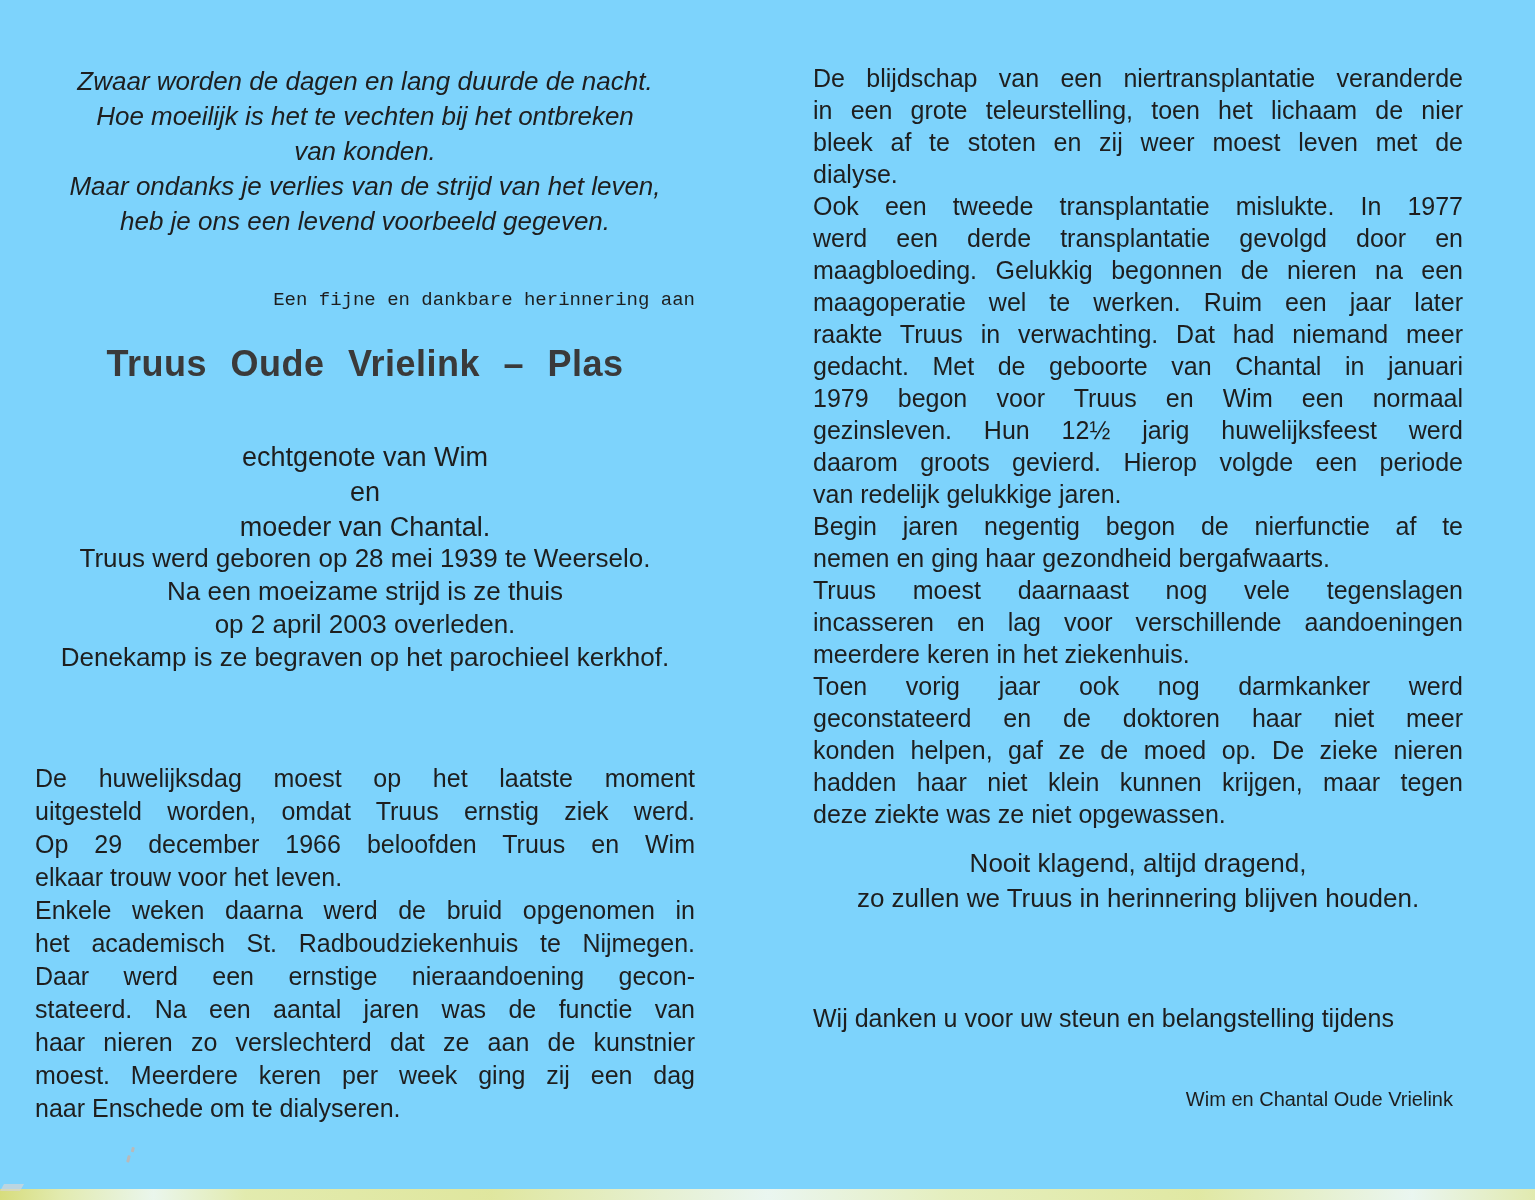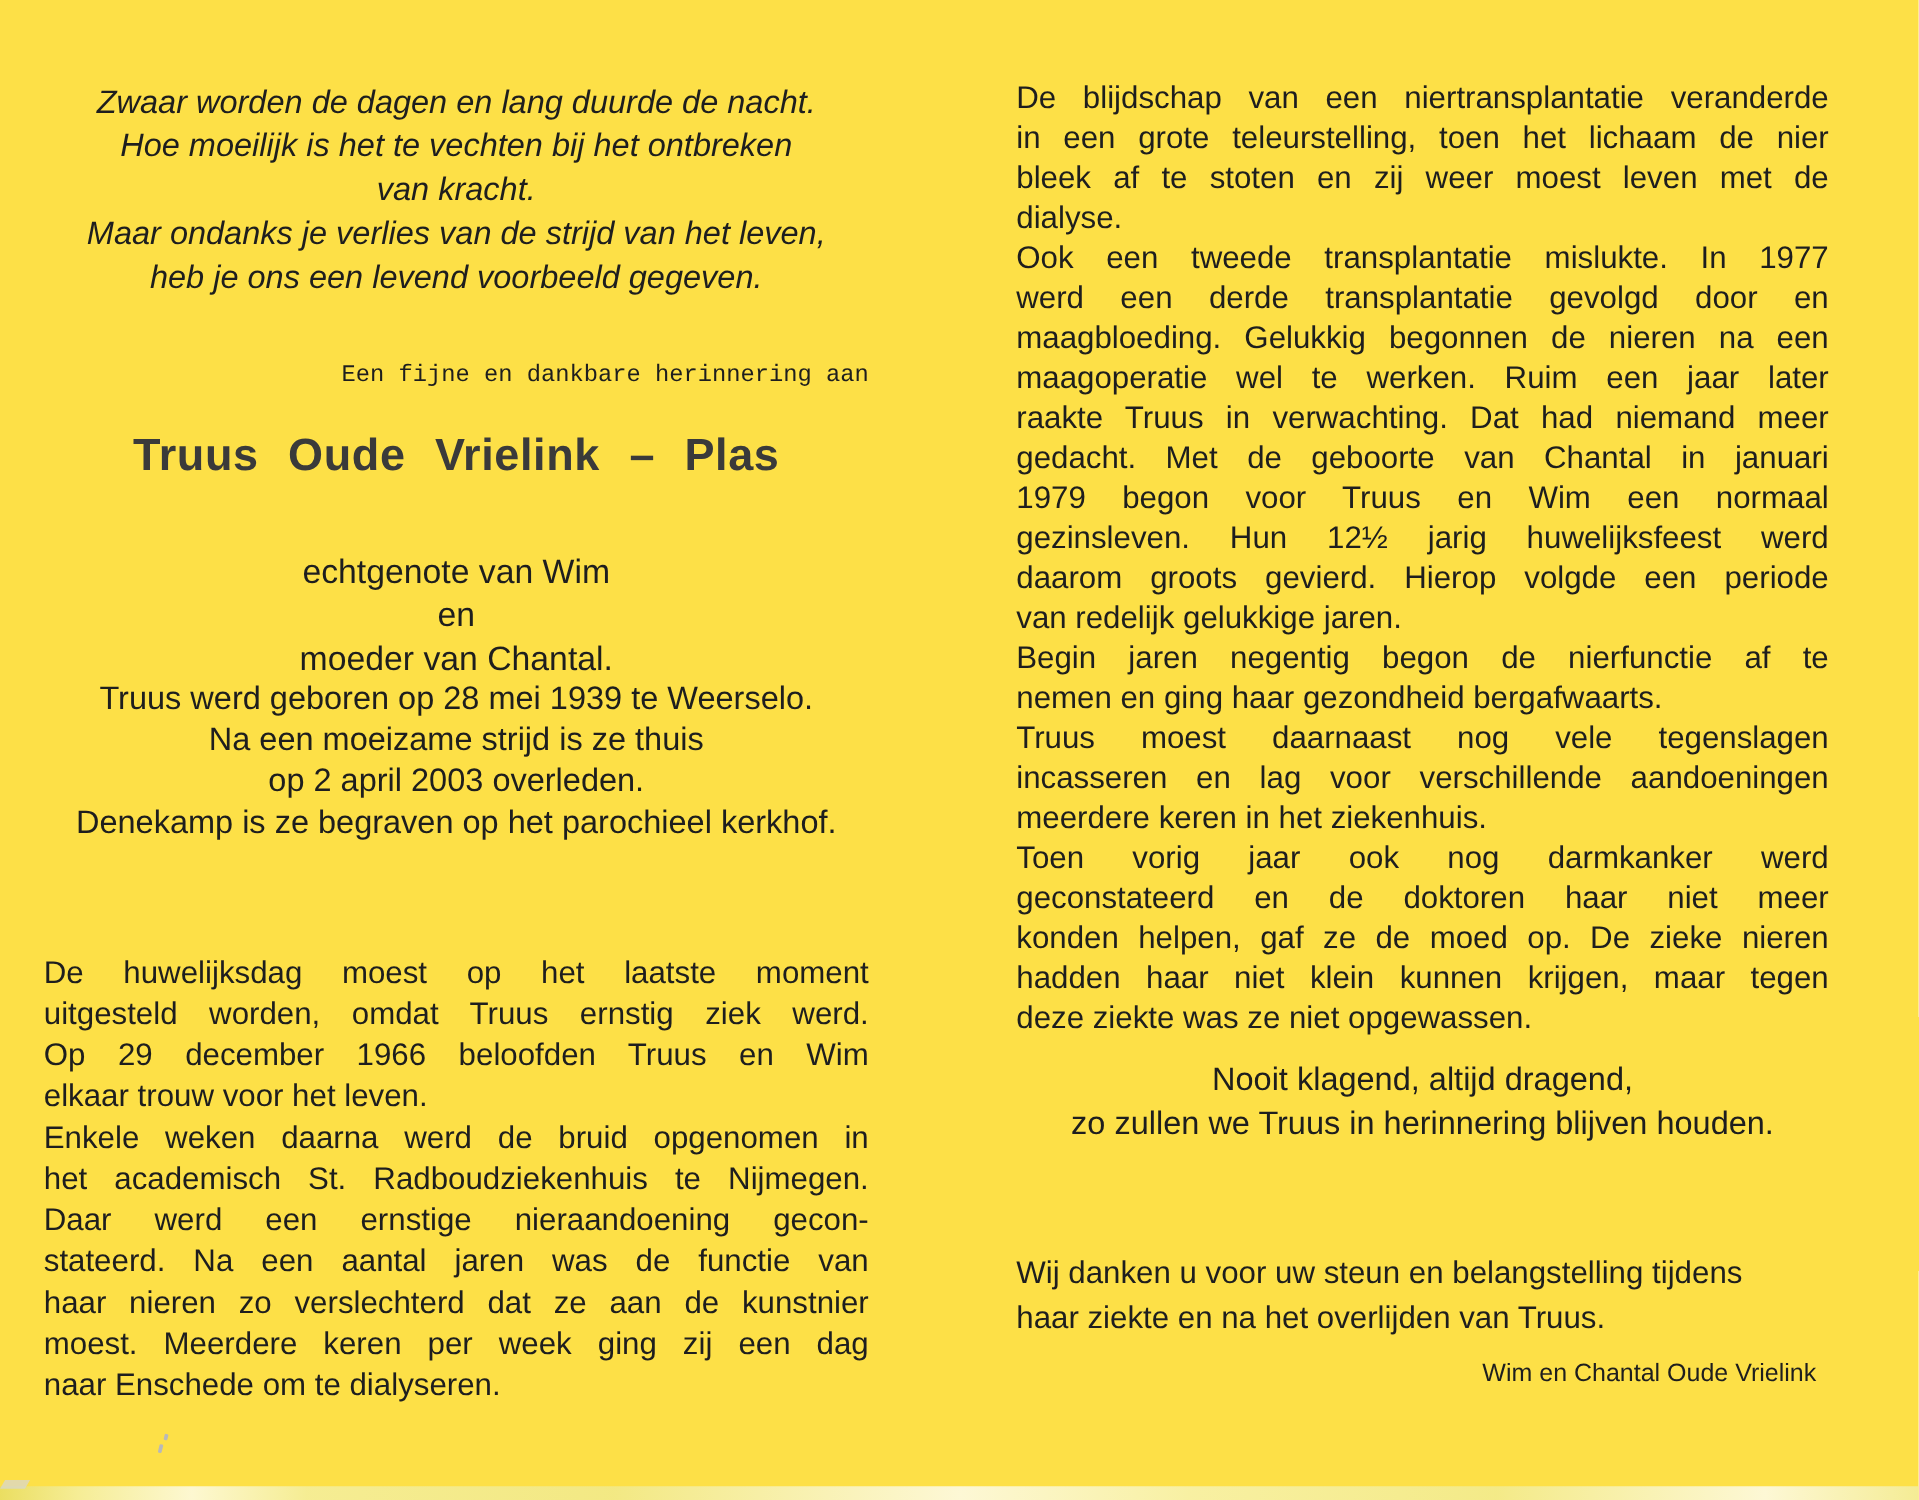--- a/index.html
+++ b/index.html
@@ -1,20 +1,20 @@
 <!DOCTYPE html>
 <html><head>
 <meta charset="utf-8">
 <style>
   html, body { margin: 0; padding: 0; background: #ffffff; }
   .page {
     position: relative;
     width: 1535px;
     height: 1200px;
-    background: #fde047;
+    background: #7dd3fc;
     overflow: hidden;
     color: #1e1e1e;
     font-family: "Liberation Sans", sans-serif;
   }
   .col { position: absolute; top: 0; height: 1200px; }
   .col-left  { left: 35px;  width: 660px; }
   .col-right { left: 813px; width: 650px; }
   .block { position: absolute; left: 0; right: 0; }
 
   
@@ -58,21 +58,21 @@
 </style>
 </head>
 <body>
 
 <div class="page">
 
   <div class="col col-left">
     <div class="block poem">
         <div>Zwaar worden de dagen en lang duurde de nacht.</div>
         <div>Hoe moeilijk is het te vechten bij het ontbreken</div>
-        <div>van kracht.</div>
+        <div>van konden.</div>
         <div>Maar ondanks je verlies van de strijd van het leven,</div>
         <div>heb je ons een levend voorbeeld gegeven.</div>
       </div>
 
     <div class="block intro">Een fijne en dankbare herinnering aan</div>
 
     <div class="block name">Truus Oude Vrielink – Plas</div>
 
     <div class="block relations">
         <div>echtgenote van Wim</div>
@@ -144,21 +144,20 @@
         </div>
     </div>
 
     <div class="block quote">
         <div>Nooit klagend, altijd dragend,</div>
         <div>zo zullen we Truus in herinnering blijven houden.</div>
       </div>
 
     <div class="block thanks">
         <div>Wij danken u voor uw steun en belangstelling tijdens</div>
-        <div>haar ziekte en na het overlijden van Truus.</div>
       </div>
 
     <div class="block signature">Wim en Chantal Oude Vrielink</div>
   </div>
 
   <div class="scan-strip"></div>
   <div class="scan-corner"></div>
   <div class="scan-mark">
       <i class="m1"></i>
       <i class="m2"></i>

